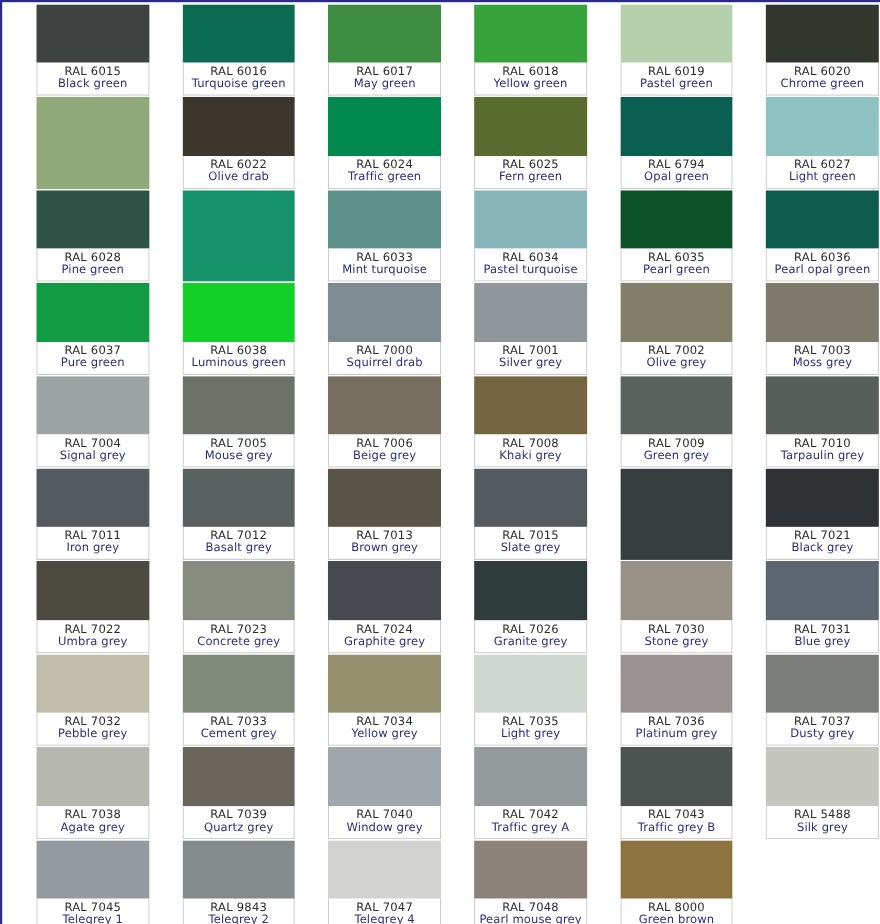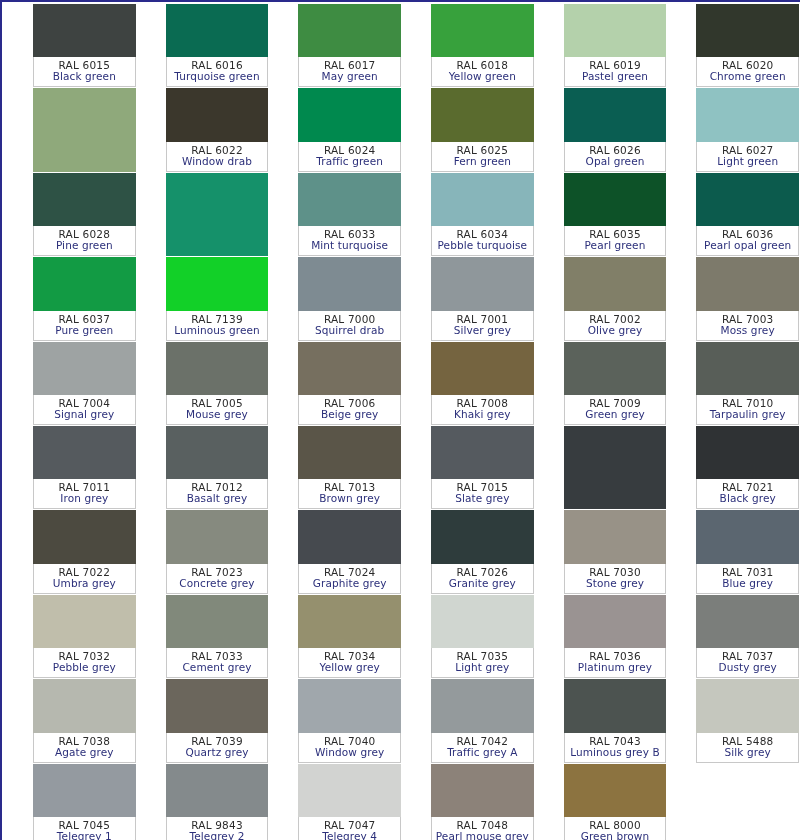--- a/index.html
+++ b/index.html
@@ -126,41 +126,41 @@
           <div class="swatch-name">Chrome green</div>
         </div>
       </div>
       <div class="swatch-cell">
         <div class="swatch-color" style="background: rgb(143, 169, 123);"></div>
       </div>
       <div class="swatch-cell">
         <div class="swatch-color" style="background: rgb(59, 55, 44);"></div>
         <div class="swatch-caption">
           <div class="swatch-code">RAL 6022</div>
-          <div class="swatch-name">Window drab</div>
+          <div class="swatch-name">Olive drab</div>
         </div>
       </div>
       <div class="swatch-cell">
         <div class="swatch-color" style="background: rgb(0, 137, 78);"></div>
         <div class="swatch-caption">
           <div class="swatch-code">RAL 6024</div>
           <div class="swatch-name">Traffic green</div>
         </div>
       </div>
       <div class="swatch-cell">
         <div class="swatch-color" style="background: rgb(90, 107, 46);"></div>
         <div class="swatch-caption">
           <div class="swatch-code">RAL 6025</div>
           <div class="swatch-name">Fern green</div>
         </div>
       </div>
       <div class="swatch-cell">
         <div class="swatch-color" style="background: rgb(10, 94, 82);"></div>
         <div class="swatch-caption">
-          <div class="swatch-code">RAL 6026</div>
+          <div class="swatch-code">RAL 6794</div>
           <div class="swatch-name">Opal green</div>
         </div>
       </div>
       <div class="swatch-cell">
         <div class="swatch-color" style="background: rgb(143, 194, 194);"></div>
         <div class="swatch-caption">
           <div class="swatch-code">RAL 6027</div>
           <div class="swatch-name">Light green</div>
         </div>
       </div>
@@ -178,21 +178,21 @@
         <div class="swatch-color" style="background: rgb(94, 145, 137);"></div>
         <div class="swatch-caption">
           <div class="swatch-code">RAL 6033</div>
           <div class="swatch-name">Mint turquoise</div>
         </div>
       </div>
       <div class="swatch-cell">
         <div class="swatch-color" style="background: rgb(135, 181, 186);"></div>
         <div class="swatch-caption">
           <div class="swatch-code">RAL 6034</div>
-          <div class="swatch-name">Pebble turquoise</div>
+          <div class="swatch-name">Pastel turquoise</div>
         </div>
       </div>
       <div class="swatch-cell">
         <div class="swatch-color" style="background: rgb(13, 82, 40);"></div>
         <div class="swatch-caption">
           <div class="swatch-code">RAL 6035</div>
           <div class="swatch-name">Pearl green</div>
         </div>
       </div>
       <div class="swatch-cell">
@@ -205,21 +205,21 @@
       <div class="swatch-cell">
         <div class="swatch-color" style="background: rgb(18, 155, 68);"></div>
         <div class="swatch-caption">
           <div class="swatch-code">RAL 6037</div>
           <div class="swatch-name">Pure green</div>
         </div>
       </div>
       <div class="swatch-cell">
         <div class="swatch-color" style="background: rgb(18, 208, 40);"></div>
         <div class="swatch-caption">
-          <div class="swatch-code">RAL 7139</div>
+          <div class="swatch-code">RAL 6038</div>
           <div class="swatch-name">Luminous green</div>
         </div>
       </div>
       <div class="swatch-cell">
         <div class="swatch-color" style="background: rgb(126, 139, 146);"></div>
         <div class="swatch-caption">
           <div class="swatch-code">RAL 7000</div>
           <div class="swatch-name">Squirrel drab</div>
         </div>
       </div>
@@ -433,21 +433,21 @@
         <div class="swatch-color" style="background: rgb(148, 154, 156);"></div>
         <div class="swatch-caption">
           <div class="swatch-code">RAL 7042</div>
           <div class="swatch-name">Traffic grey A</div>
         </div>
       </div>
       <div class="swatch-cell">
         <div class="swatch-color" style="background: rgb(76, 83, 80);"></div>
         <div class="swatch-caption">
           <div class="swatch-code">RAL 7043</div>
-          <div class="swatch-name">Luminous grey B</div>
+          <div class="swatch-name">Traffic grey B</div>
         </div>
       </div>
       <div class="swatch-cell">
         <div class="swatch-color" style="background: rgb(197, 199, 190);"></div>
         <div class="swatch-caption">
           <div class="swatch-code">RAL 5488</div>
           <div class="swatch-name">Silk grey</div>
         </div>
       </div>
       <div class="swatch-cell">

